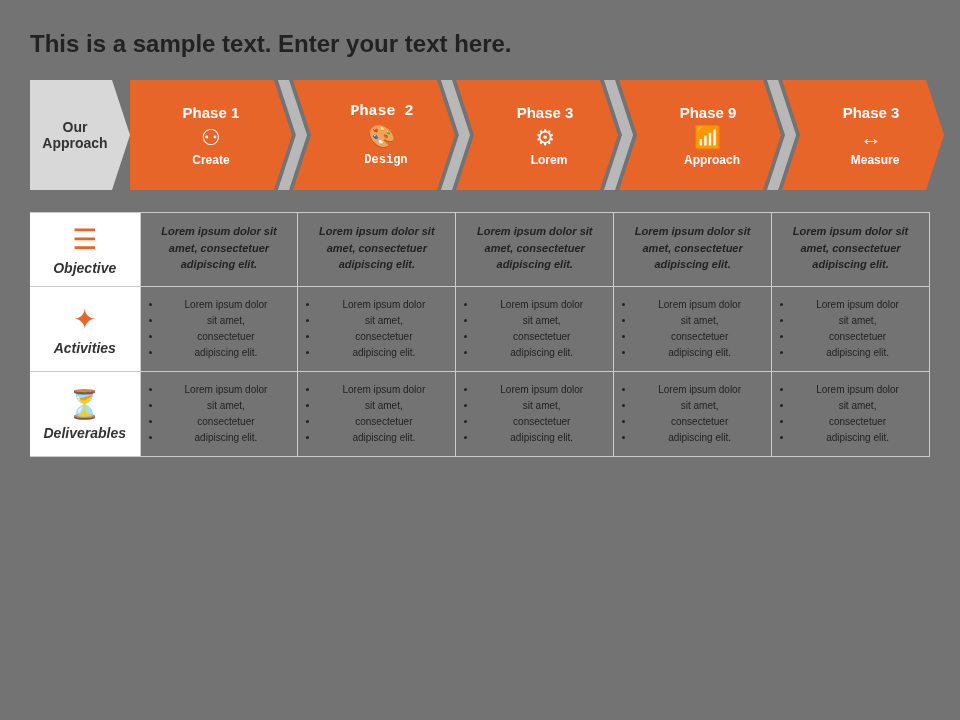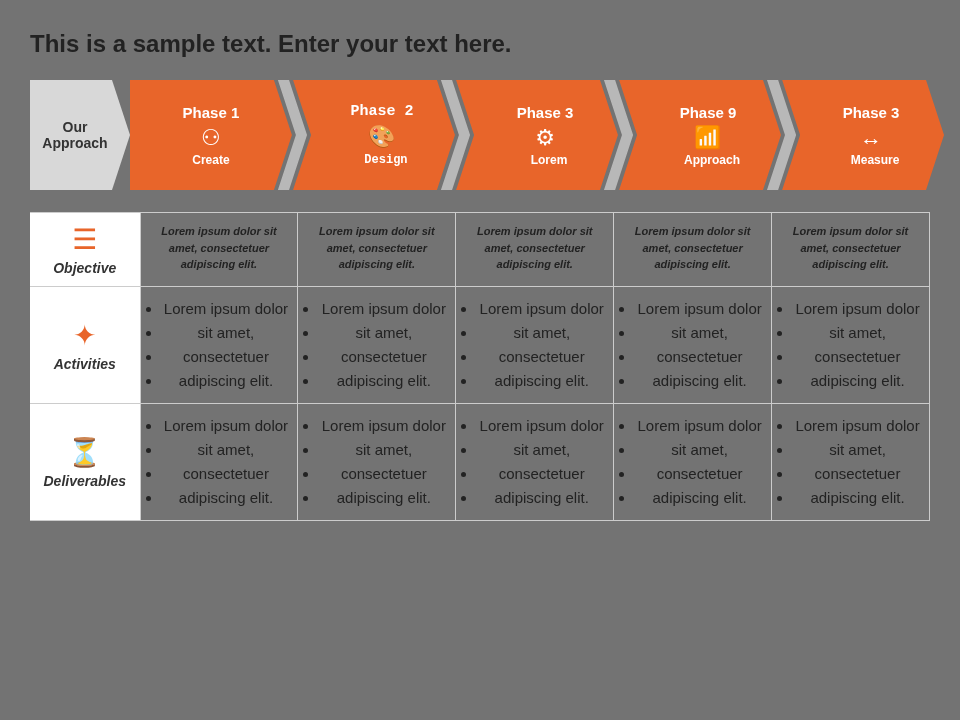--- a/index.html
+++ b/index.html
@@ -154,21 +154,21 @@
       font-size: 11px;
       color: #222;
       line-height: 1.5;
     }
 
     .bullet-list {
       list-style: disc;
       padding-left: 14px;
       color: #222;
       line-height: 1.6;
-      font-size: 15px;
+      font-size: 10px;
     }
 
     .section-row td {
       padding: 10px 7px;
     }
 
   </style>
 </head>
 <body>
 

